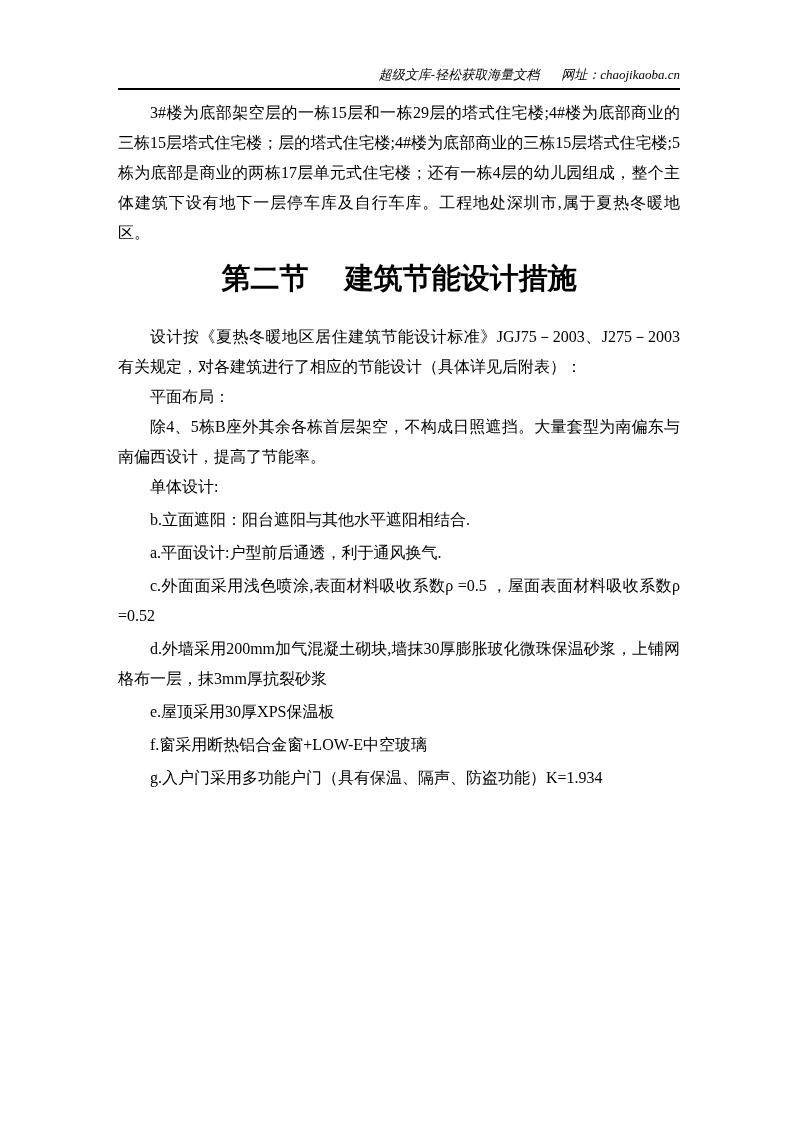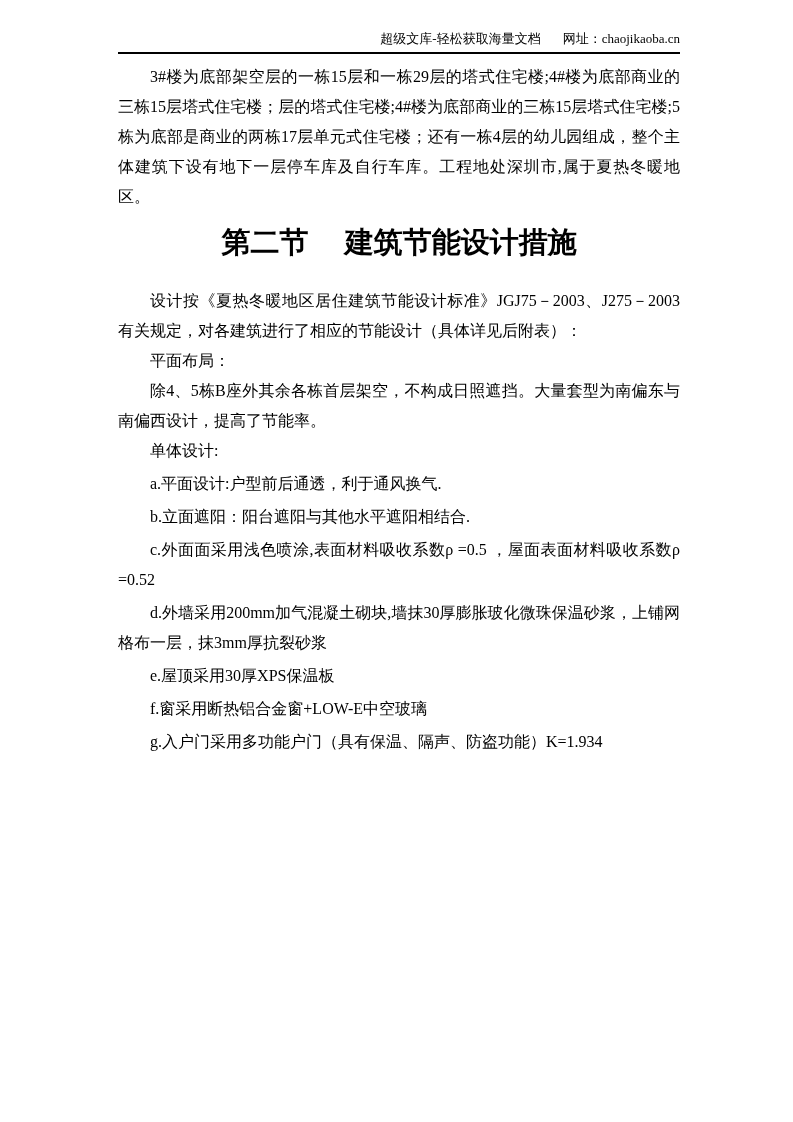--- a/index.html
+++ b/index.html
@@ -16,21 +16,22 @@
     color: #000000;
     font-family: "Liberation Serif", "DejaVu Serif", serif;
     overflow: hidden;
     box-sizing: border-box;
   }
   .content {
     margin-left: 118px;
     margin-right: 113px; 
   }
   .doc-header {
-    padding-top: 30px;
+    padding-top: 66px;
+    font-style: italic;
   }
   .doc-header-text {
     text-align: right;
     font-size: 13px;
     line-height: 17px;
     padding-bottom: 5px;
     border-bottom: 2px solid #000000;
     white-space: nowrap;
   }
   .doc-header-text .url {
@@ -92,23 +93,23 @@
       <h1 class="title title-2">第二节　 建筑节能设计措施</h1>
 
       <p class="p3">设计按《夏热冬暖地区居住建筑节能设计标准》JGJ75－2003、J275－2003有关规定，对各建筑进行了相应的节能设计（具体详见后附表）：</p>
 
       <p>平面布局：</p>
 
       <p>除4、5栋B座外其余各栋首层架空，不构成日照遮挡。大量套型为南偏东与南偏西设计，提高了节能率。</p>
 
       <p>单体设计:</p>
 
+      <p class="item">b.立面遮阳：阳台遮阳与其他水平遮阳相结合.</p>
+
       <p class="item">a.平面设计:户型前后通透，利于通风换气.</p>
-
-      <p class="item">b.立面遮阳：阳台遮阳与其他水平遮阳相结合.</p>
 
       <p class="item">c.外面面采用浅色喷涂,表面材料吸收系数ρ =0.5 ，屋面表面材料吸收系数ρ =0.52</p>
 
       <p class="item">d.外墙采用200mm加气混凝土砌块,墙抹30厚膨胀玻化微珠保温砂浆，上铺网格布一层，抹3mm厚抗裂砂浆</p>
 
       <p class="item">e.屋顶采用30厚XPS保温板</p>
 
       <p class="item">f.窗采用断热铝合金窗+LOW-E中空玻璃</p>
 
       <p class="item">g.入户门采用多功能户门（具有保温、隔声、防盗功能）K=1.934</p>

